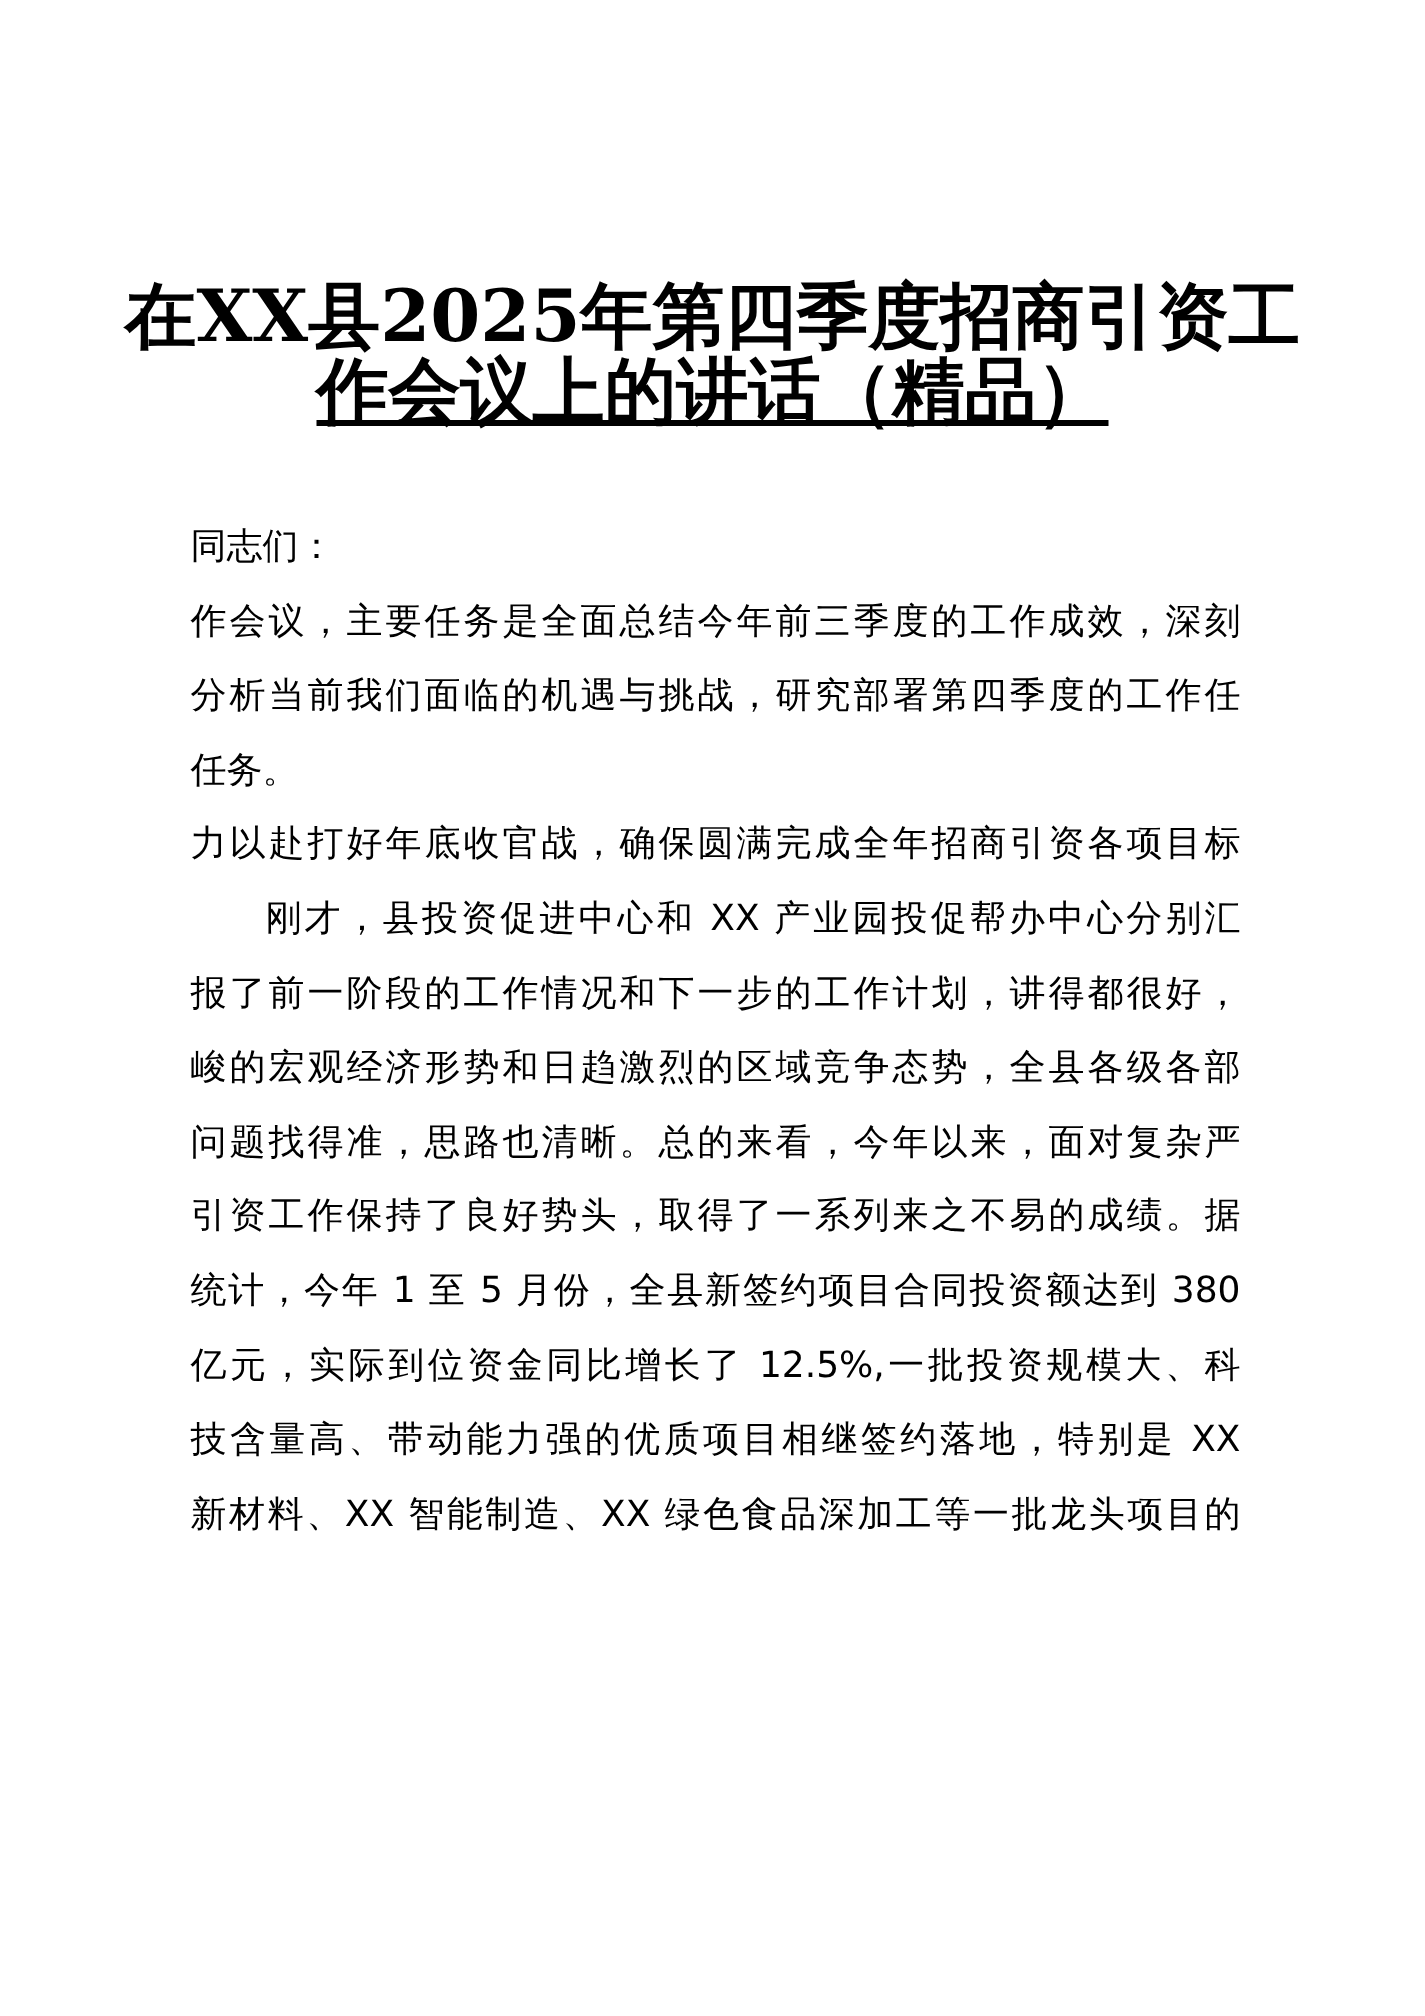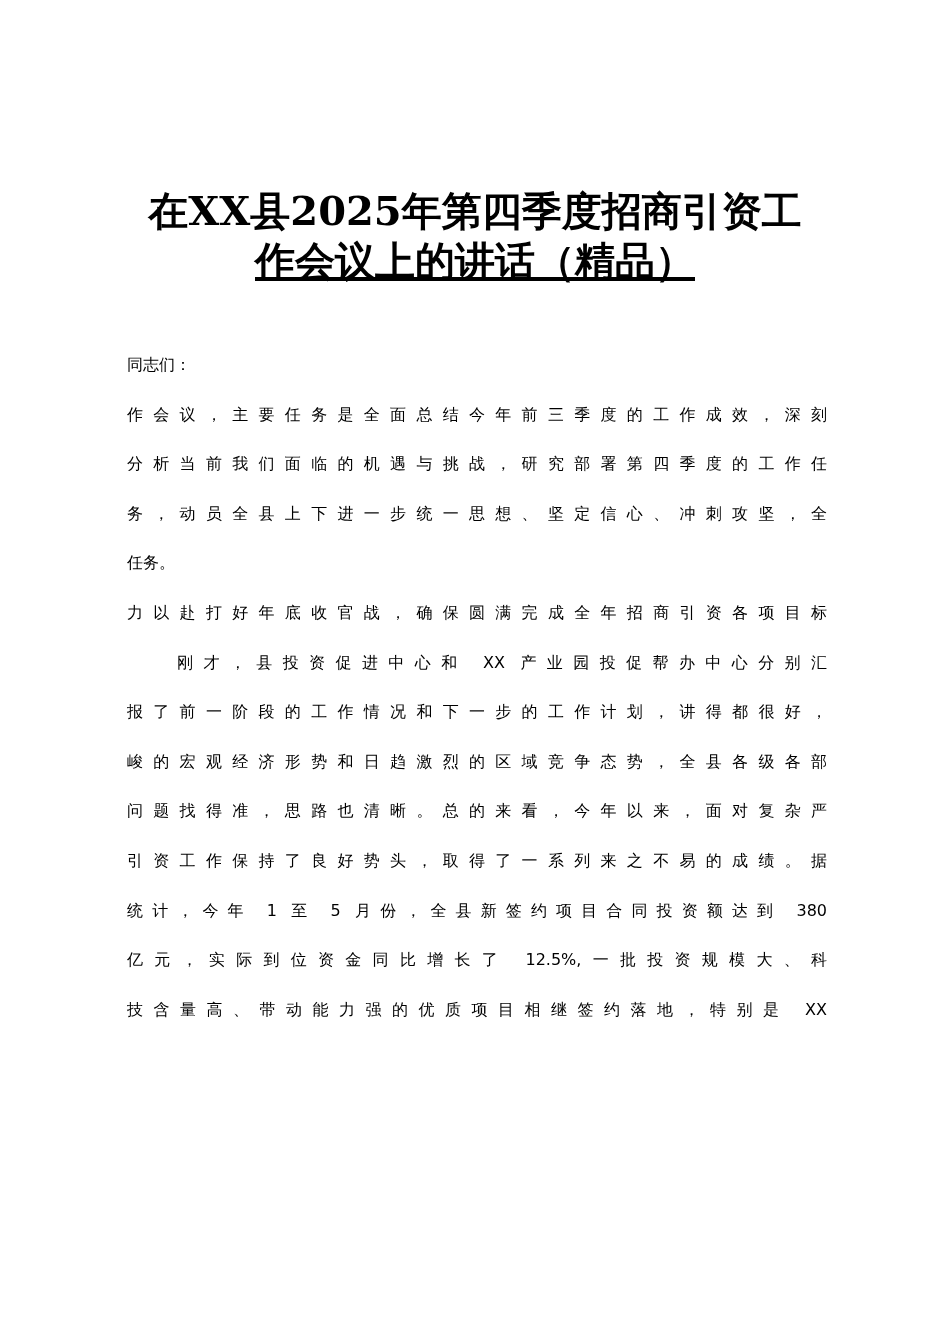--- a/index.html
+++ b/index.html
@@ -22,39 +22,39 @@
       background: #ffffff;
     }
     .title {
       position: absolute;
       left: 0;
       top: 186px;
       width: 950px;
       text-align: center;
       font-family: "DejaVu Serif", "Liberation Serif", serif;
       font-weight: bold;
-      font-size: 40px;
+      font-size: 48px;
       line-height: 50px;
       color: #000000;
       letter-spacing: 0px;
     }
     .title .tline {
       display: block;
       white-space: nowrap;
     }
     .title .tline-2 {
       text-decoration: underline;
     }
     .body {
       position: absolute;
       left: 127px;
       top: 340px;
       width: 700px;
       font-family: "DejaVu Sans", "Liberation Sans", sans-serif;
-      font-size: 16px;
+      font-size: 24px;
       line-height: 49.6px;
       color: #000000;
     }
     .line {
       display: block;
       white-space: nowrap;
       height: 49.6px;
       text-align: justify;
       text-align-last: justify;
     }
@@ -77,30 +77,30 @@
     <span class="tline tline-1">在XX县2025年第四季度招商引资工</span>
     <span class="tline tline-2">作会议上的讲话（精品）</span>
   </div>
 
   <div class="body">
     <span class="line greeting">同志们：</span>
 
     <div>
       <span class="line">作会议，主要任务是全面总结今年前三季度的工作成效，深刻</span>
       <span class="line">分析当前我们面临的机遇与挑战，研究部署第四季度的工作任</span>
-      <span class="line">务，动员全县上下进一步统一思想、坚定信心、冲刺攻坚，全</span>
       <span class="line last">任务。</span>
       <span class="line">力以赴打好年底收官战，确保圆满完成全年招商引资各项目标</span>
     </div>
 
     <div>
       <span class="line indent">刚才，县投资促进中心和 XX 产业园投促帮办中心分别汇</span>
       <span class="line">报了前一阶段的工作情况和下一步的工作计划，讲得都很好，</span>
       <span class="line">峻的宏观经济形势和日趋激烈的区域竞争态势，全县各级各部</span>
       <span class="line">问题找得准，思路也清晰。总的来看，今年以来，面对复杂严</span>
       <span class="line">引资工作保持了良好势头，取得了一系列来之不易的成绩。据</span>
       <span class="line">统计，今年 1 至 5 月份，全县新签约项目合同投资额达到 380</span>
       <span class="line">亿元，实际到位资金同比增长了 12.5%,一批投资规模大、科</span>
       <span class="line">技含量高、带动能力强的优质项目相继签约落地，特别是 XX</span>
+      <span class="line">新材料、XX 智能制造、XX 绿色食品深加工等一批龙头项目的</span>
     </div>
   </div>
 
 </div>
 
 </body></html>

